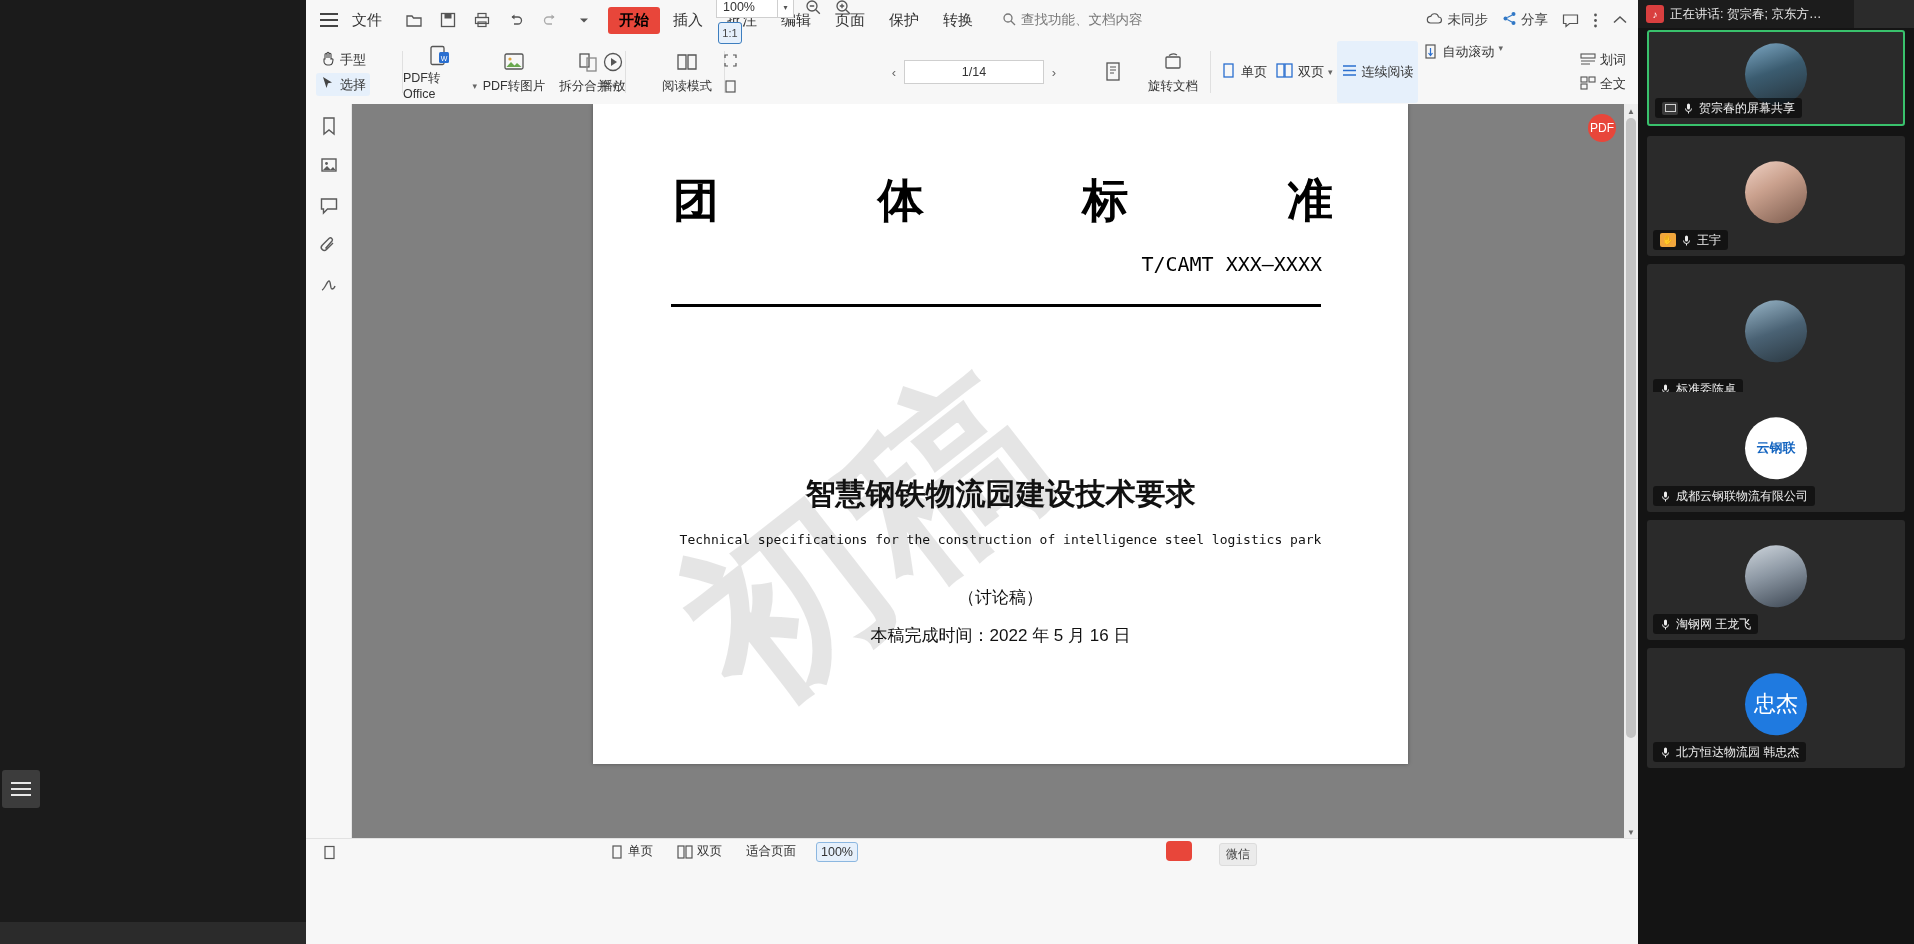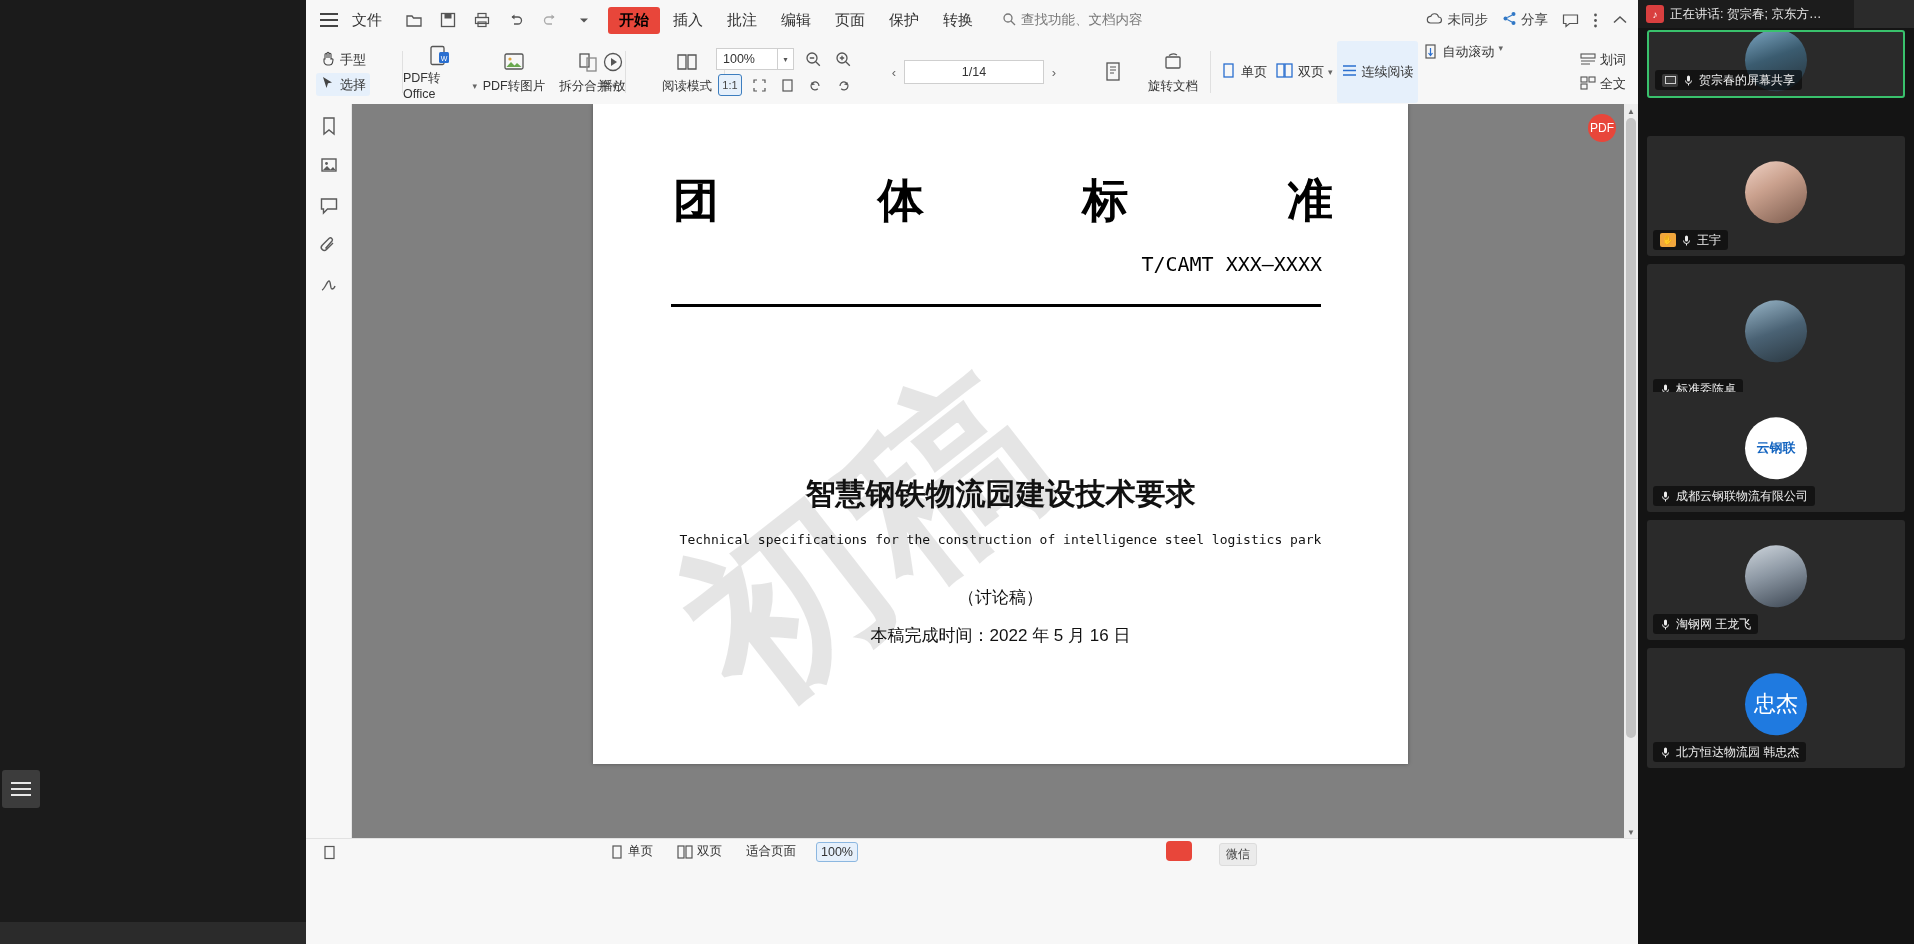--- a/index.html
+++ b/index.html
@@ -132,21 +132,21 @@
     background: #fff; display: flex; align-items: center; justify-content: center;
     font-size: 8px; color: #555; box-sizing: border-box;
   }
   .page-field {
     width: 140px; height: 24px; border: 1px solid #cfcfcf; background: #fff;
     font-size: 12.5px; color: #333; display:flex; align-items:center; justify-content:center;
     box-sizing: border-box;
   }
   .arrow-btn { width: 20px; height: 24px; display: flex; align-items:center; justify-content:center; font-size: 13px; color: #666; }
 
-  .mini-row { display: flex; align-items: center; gap: 6px; }
+  .mini-row { display: flex; align-items: center; gap: 6px; flex-direction: column; }
   .mini-btn { width: 22px; height: 20px; display:flex; align-items:center; justify-content:center; font-size: 11px; color: #444; border-radius: 3px; }
   .mini-btn.sel { border: 1px solid #3d7ebf; background: #e6f0fb; }
 
   
   .rail {
     position: absolute;
     left: 0; top: 104px;
     width: 46px; height: 735px;
     background: #f7f7f7;
     border-right: 1px solid #e6e6e6;
@@ -795,21 +795,21 @@
   </div>
 
   <div class="meeting">
 
     <div class="speaking-bar">
       <span class="speaking-icon">♪</span>
       <span class="speaking-text">正在讲话: 贺宗春; 京东方…</span>
     </div>
     <div class="top-right-strip"></div>
 
-    <div class="tile active" style="top:30px; height:68px;">
+    <div class="tile active" style="top:30px; height:96px;">
       <div class="avatar photo-a"></div>
       <div class="name-chip">
         <span class="share-badge">
           <svg width="11" height="9" viewBox="0 0 11 9">
               <rect x="0.5" y="0.5" width="10" height="7" fill="none" stroke="#cfcfcf" stroke-width="1"></rect>
             </svg>
         </span>
         <span class="mic">
           <svg width="9" height="11" viewBox="0 0 9 11">
               <rect x="3" y="0.5" width="3" height="6" rx="1.5" fill="#eee"></rect>

